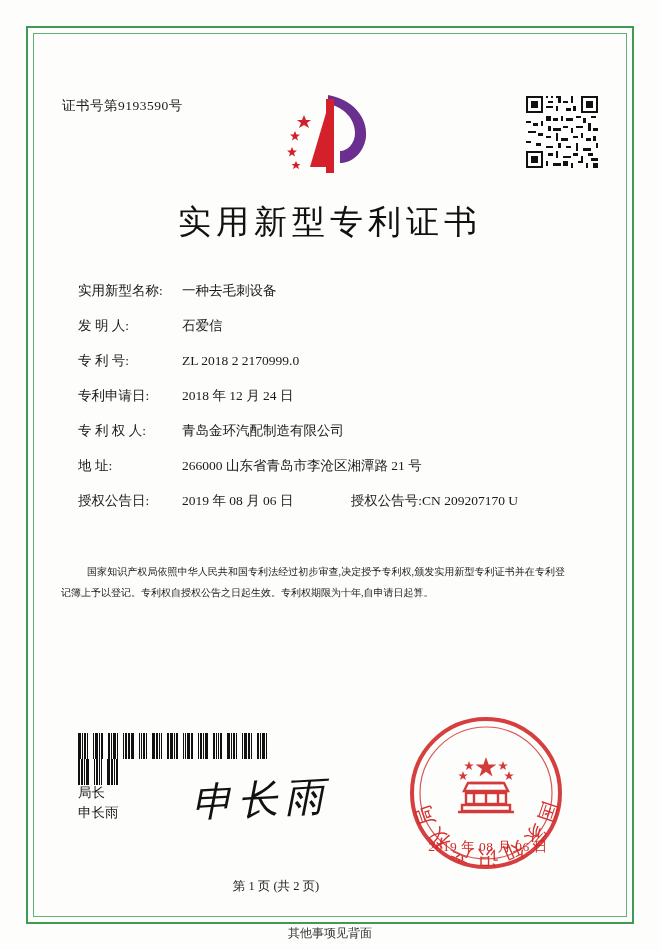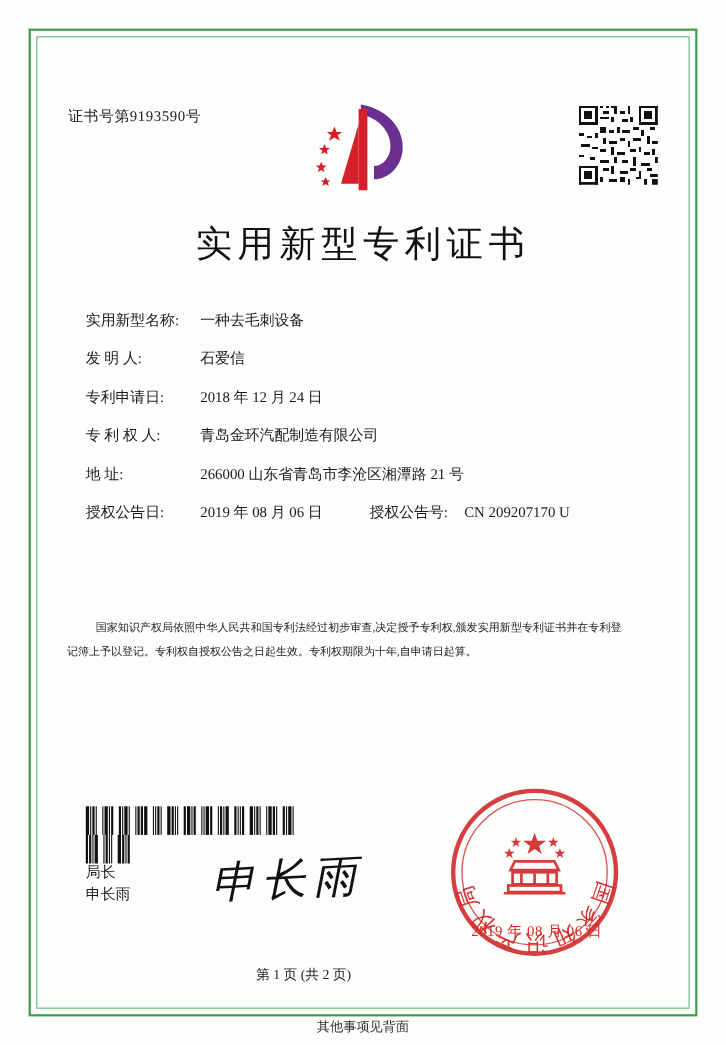--- a/index.html
+++ b/index.html
@@ -96,20 +96,21 @@
     display: inline-block;
     font-size: 13.5px;
   }
   .frow.twocol .col2 {
     position: absolute;
     left: 258px;
     top: 0;
   }
   .frow.twocol .col2 .flabel {
     width: 86px;
+    text-align: right;
   }
   .para {
     position: absolute;
     left: 61px;
     top: 561px;
     width: 504px;
     font-size: 10px;
     line-height: 21px;
     text-align: justify;
     text-justify: inter-ideograph;
@@ -290,20 +291,23 @@
   <div class="title">实用新型专利证书</div>
 
   <div class="fields">
     <div class="frow">
       <span class="flabel">实用新型名称:</span><span class="fvalue">一种去毛刺设备</span>
     </div>
     <div class="frow">
       <span class="flabel">发  明  人:</span><span class="fvalue">石爱信</span>
     </div>
     <div class="frow">
+      <span class="flabel">专  利  号:</span><span class="fvalue">ZL 2018 2 2170999.0</span>
+    </div>
+    <div class="frow">
       <span class="flabel">专利申请日:</span><span class="fvalue">2018 年 12 月 24 日</span>
     </div>
     <div class="frow">
       <span class="flabel">专  利  权  人:</span><span class="fvalue">青岛金环汽配制造有限公司</span>
     </div>
     <div class="frow">
       <span class="flabel">地        址:</span><span class="fvalue">266000  山东省青岛市李沧区湘潭路 21 号</span>
     </div>
     <div class="frow twocol">
       <span class="flabel">授权公告日:</span><span class="fvalue">2019 年 08 月 06 日</span>

